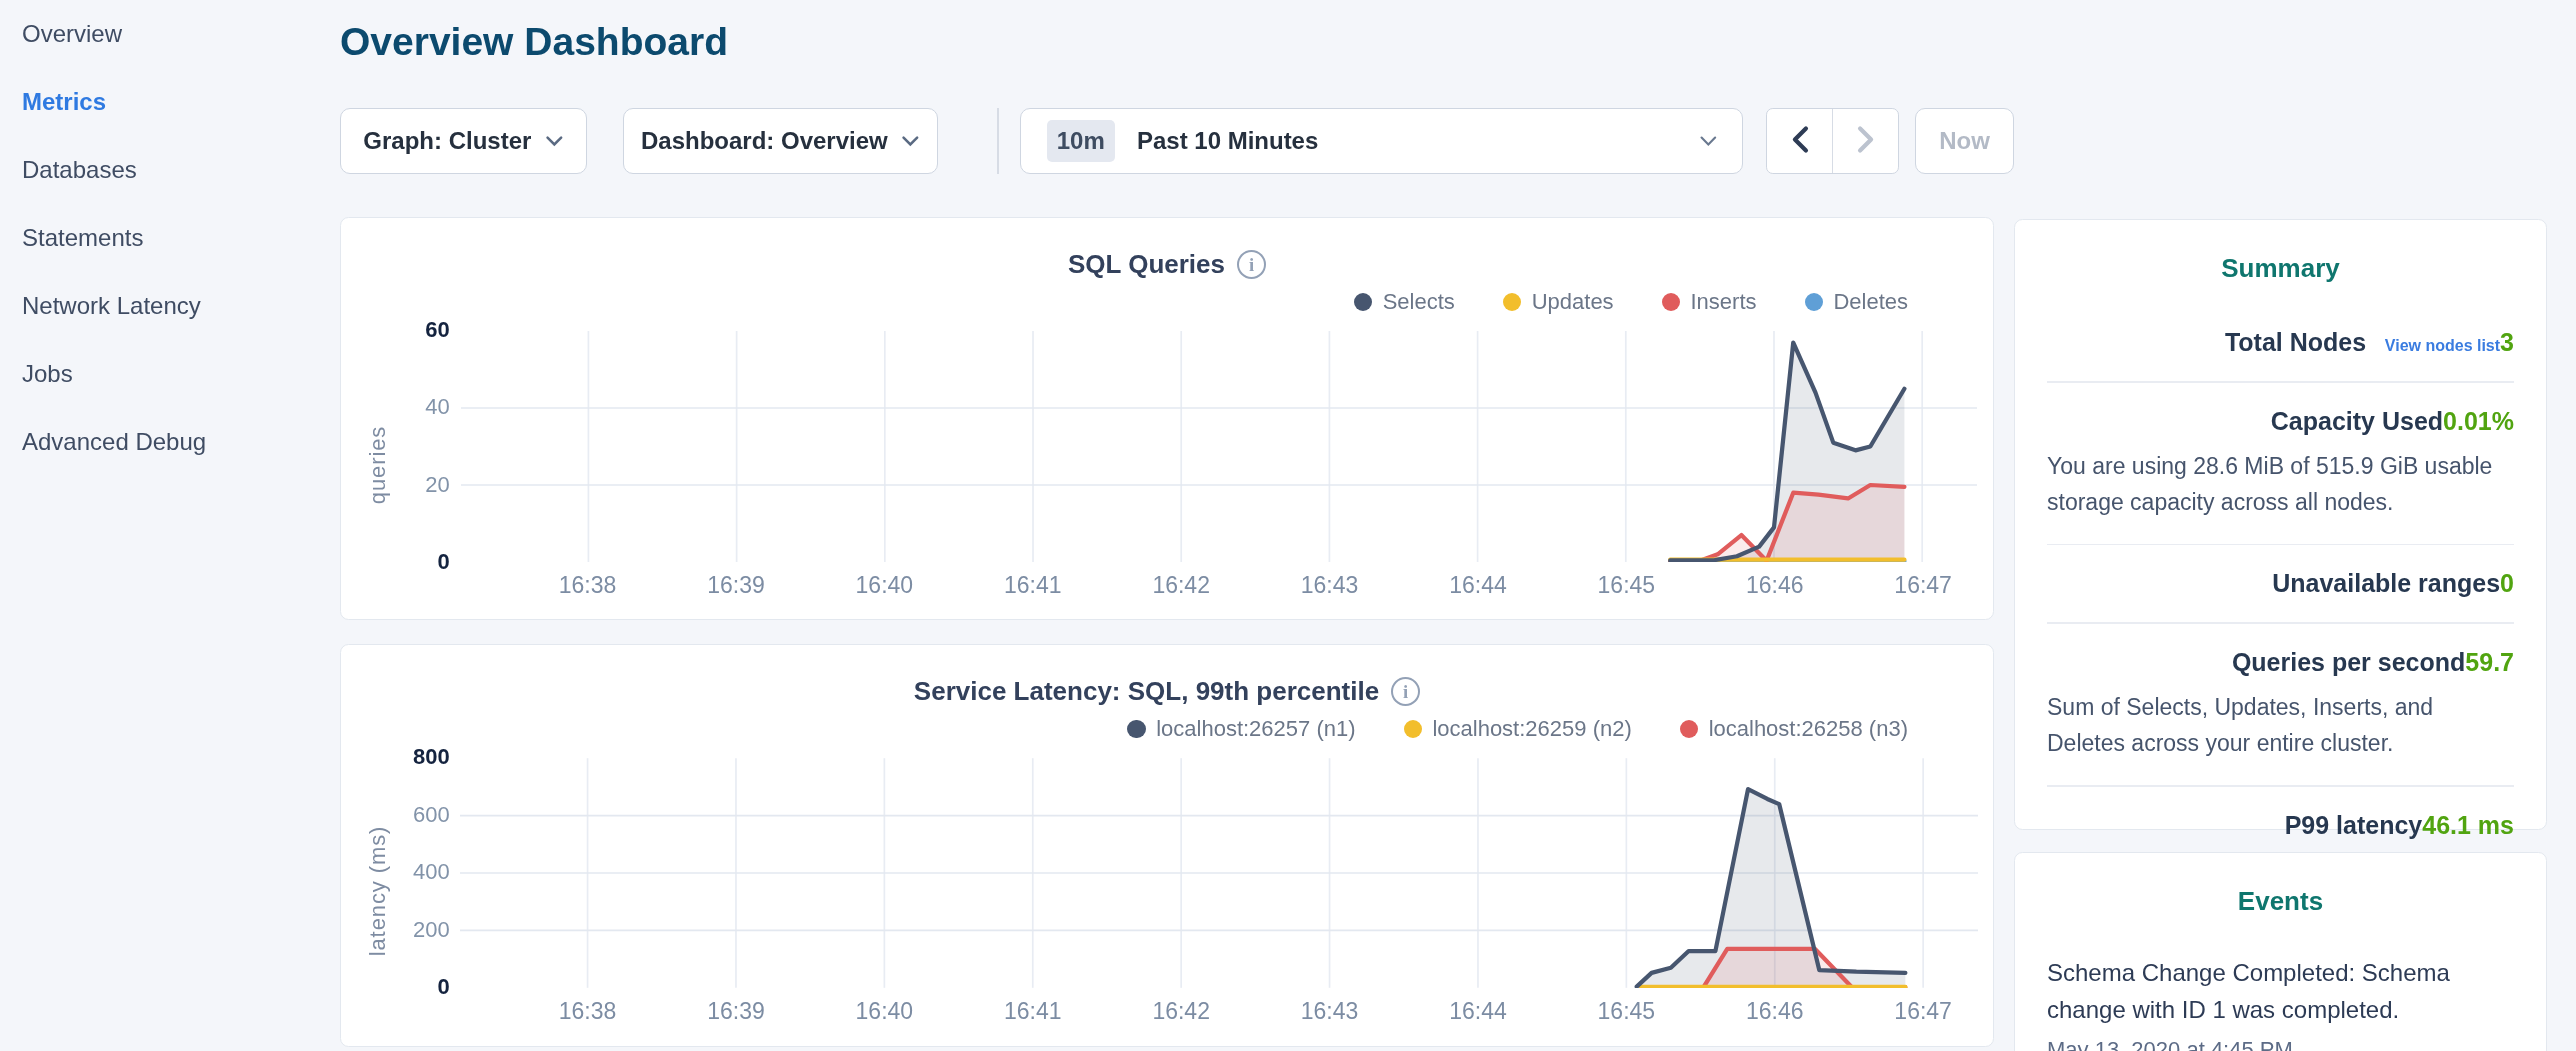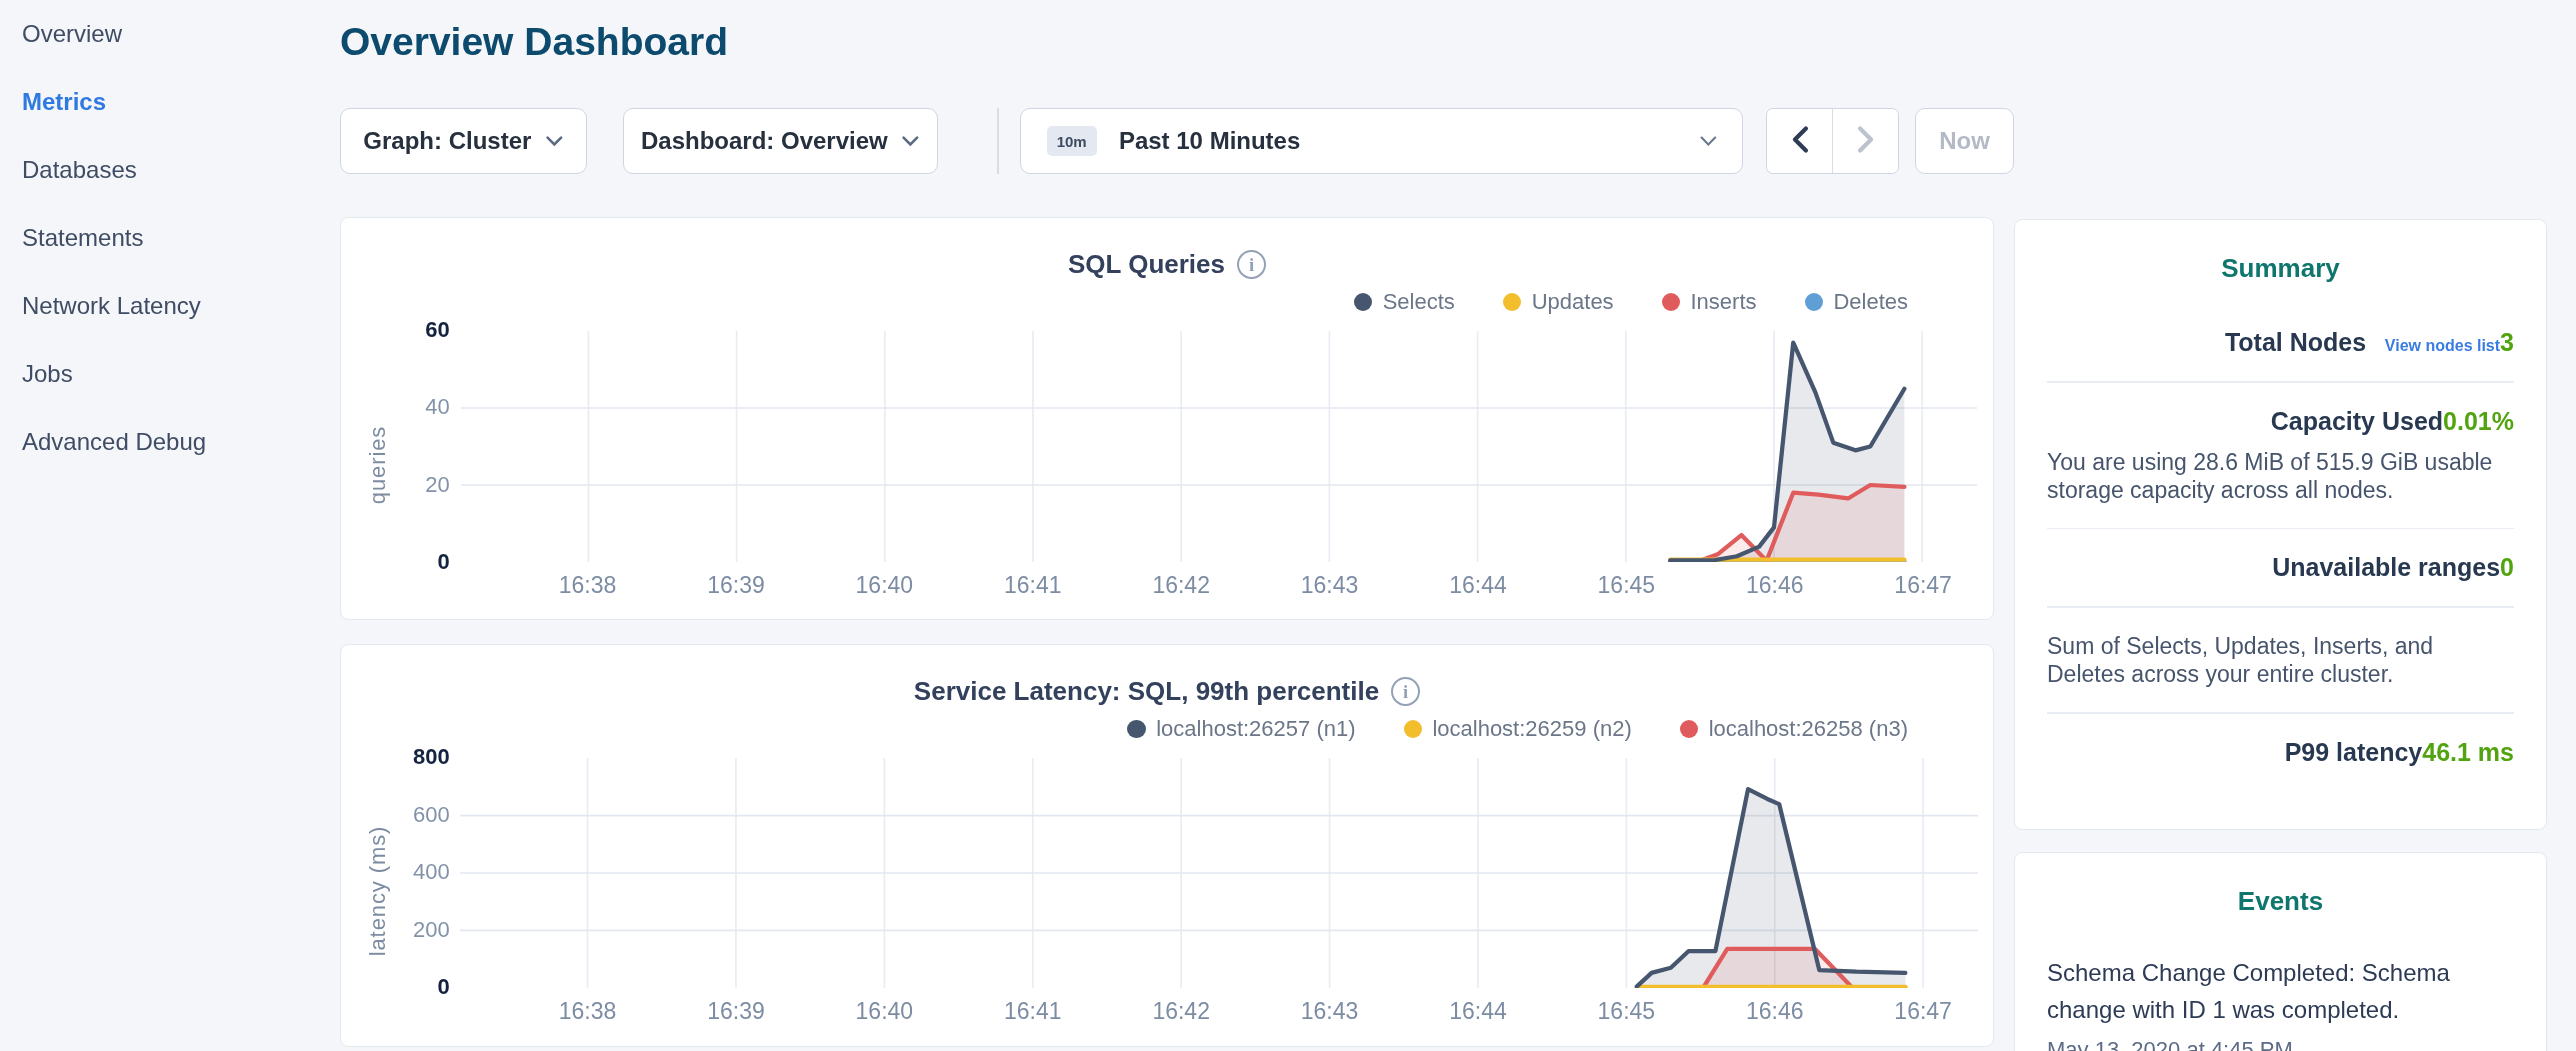--- a/index.html
+++ b/index.html
@@ -27,21 +27,21 @@
     display:flex; align-items:center; justify-content:center;
     font-size:24px; font-weight:700; color:#26303e; cursor:pointer;
   }
   .ctl .chev { margin-left:13.6px; display:flex; align-items:center; }
   #graph-dd { left:0; width:247px; }
   #dash-dd { left:283px; width:315px; }
   .vdivider { position:absolute; left:657px; top:0; width:1.7px; height:66px; background:#d7dce5; }
   #time-dd { left:680px; width:723px; justify-content:flex-start; padding:0 25.5px; }
   #time-dd .chev { position:absolute; right:24px; }
   .time-badge {
-    background:#e4e8f0; color:#3e4c61; font-size:15px; font-weight:700;
+    background:#e4e8f0; color:#3e4c61; font-size:24px; font-weight:700;
     border-radius:5.1px; padding:6.8px 10.2px; margin-right:22px;
   }
   .nav-group { position:absolute; left:1426px; top:0; width:133px; height:66px;
     background:#fff; border:1.7px solid #cfd6e1; border-radius:6.8px; display:flex; }
   .nav-btn { flex:1; display:flex; align-items:center; justify-content:center; cursor:pointer; }
   .nav-btn + .nav-btn { border-left:1.7px solid #d7dce5; }
   #now-btn { left:1575px; width:99px; color:#b3bac6; font-size:24px; font-weight:700; }
   
   .card { background:#fff; border:1.7px solid #e3e8ef; border-radius:8.5px; }
   .chart-card { position:absolute; left:0; width:1654px; height:403px; }
@@ -76,21 +76,21 @@
   
   .side-card { position:absolute; left:2014px; width:533px; padding:0 32px; }
   #summary-card { top:219px; height:611px; }
   #events-card { top:852px; height:306px; }
   .side-title { margin-top:33px; text-align:center; font-size:26px; font-weight:700; color:#0f766e; }
   .srow { display:flex; justify-content:flex-end; align-items:baseline; }
   .srow .lbl { font-size:25px; font-weight:700; color:#273850; }
   .srow .left-group { display:flex; align-items:baseline; gap:18.7px; }
   .srow .link { font-size:16px; font-weight:700; color:#3a7ce0; cursor:pointer; }
   .srow .val { font-size:25px; font-weight:700; color:#51a410; white-space:nowrap; }
-  .sdesc { font-size:23px; color:#46546c; line-height:28px; margin-top:12px; }
+  .sdesc { font-size:23px; color:#46546c; line-height:36px; margin-top:12px; }
   .sdiv { height:1.7px; background:#e9ecf2; margin:24px 0; }
   .mt52 { margin-top:44px; }
   .event-msg { margin-top:37px; font-size:24px; line-height:37px; color:#2d3b55; }
   .event-time { margin-top:8.5px; font-size:22px; color:#5c6b86; }
 </style>
 </head>
 <body>
 
 <div class="sidebar">
   <div class="nav-item">Overview</div>
@@ -307,20 +307,24 @@
   </div>
   <div class="sdesc">You are using 28.6 MiB of 515.9 GiB usable storage capacity across all nodes.</div>
   <div class="sdiv"></div>
 
   <div class="srow">
     <span class="lbl">Unavailable ranges</span>
     <span class="val">0</span>
   </div>
   <div class="sdiv"></div>
 
+  <div class="srow">
+    <span class="lbl">Queries per second</span>
+    <span class="val">59.7</span>
+  </div>
   <div class="sdesc">Sum of Selects, Updates, Inserts, and Deletes across your entire cluster.</div>
   <div class="sdiv"></div>
 
   <div class="srow">
     <span class="lbl">P99 latency</span>
     <span class="val">46.1 ms</span>
   </div>
 </div>
 
 <div class="card side-card" id="events-card">

